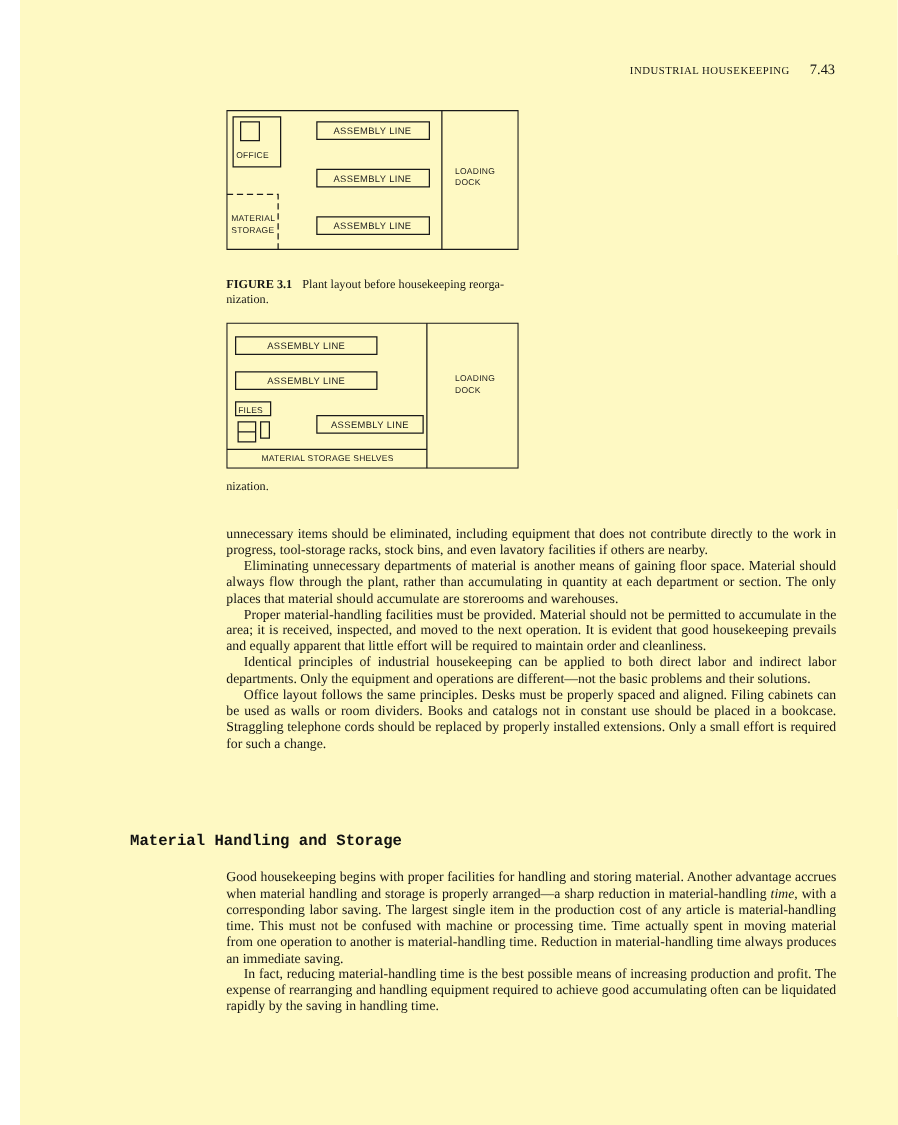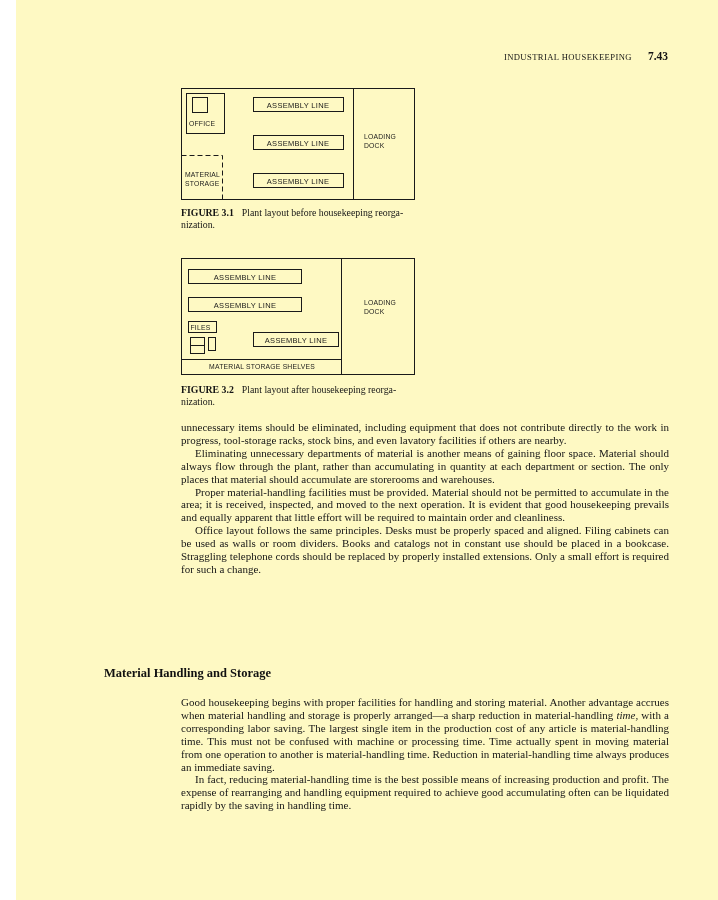--- a/index.html
+++ b/index.html
@@ -7,21 +7,21 @@
     position:relative; width:718px; height:900px; background:#fef9c3;
     font-family:"Liberation Serif", serif; color:#151515; overflow:hidden;margin-left:16px;
   }
 
   
   .running-header {
     position:absolute; top:50px; left:165px; width:487px;
     display:flex; justify-content:flex-end; align-items:baseline; gap:16px;
   }
   .running-title { font-size:8.6px; letter-spacing:0.4px; }
-  .page-number  { font-size:11.5px; font-weight:bold; }
+  .page-number  { font-size:11.5px; font-weight:normal; }
 
   
   .fig { position:absolute; }
   .fig svg { display:block; }
   .fig text {
     font-family:"Liberation Sans", sans-serif;
     fill:#1a1a1a;
   }
   .lbl-box  { font-size:7.5px; letter-spacing:0.3px; }
   .lbl-sm   { font-size:6.8px; letter-spacing:0.2px; }
@@ -39,21 +39,21 @@
   .body-text {
     position:absolute; left:165px; width:488px;
     font-size:11px; line-height:12.9px; text-align:justify;
   }
   .body-text p { margin:0; text-indent:14px; }
   .body-text p.noindent { text-indent:0; }
 
   
   .section-heading {
     position:absolute; left:88px; top:666px;
-    font-family:Liberation Serif, serif;
+    font-family:Liberation Mono, monospace;
     font-weight:bold; font-size:12.5px; color:#111;
   }
 </style>
 </head>
 <body>
 
 <div class="page">
 
   <div class="running-header">
     <span class="running-title">INDUSTRIAL HOUSEKEEPING</span>
@@ -80,21 +80,21 @@
 
       <polyline class="diag-line" points="0.5,67.5 41.5,67.5 41.5,111.5" stroke-dasharray="5 3"></polyline>
       <text class="lbl-sm" x="4" y="89">MATERIAL</text>
       <text class="lbl-sm" x="4" y="98">STORAGE</text>
 
       <text class="lbl-sm" x="183" y="51">LOADING</text>
       <text class="lbl-sm" x="183" y="60">DOCK</text>
     </svg>
   </div>
 
-  <div class="caption" style="top:207px;">
+  <div class="caption" style="top:222px;">
     <div><span class="cap-label">FIGURE 3.1</span><span>Plant layout before housekeeping reorga-</span></div>
     <div>nization.</div>
   </div>
 
   <div class="fig" style="left:165px; top:258px;">
     <svg width="234" height="117" viewBox="0 0 234 117">
 
       <rect class="diag-rect" x="0.5" y="0.5" width="233" height="116"></rect>
 
       <line class="diag-line" x1="160.5" y1="0.5" x2="160.5" y2="116.5"></line>
@@ -115,28 +115,28 @@
 
       <line class="diag-line" x1="0.5" y1="101.5" x2="160.5" y2="101.5"></line>
       <text class="lbl-sm" x="81" y="111" text-anchor="middle">MATERIAL STORAGE SHELVES</text>
 
       <text class="lbl-sm" x="183" y="47">LOADING</text>
       <text class="lbl-sm" x="183" y="56">DOCK</text>
     </svg>
   </div>
 
   <div class="caption" style="top:384px;">
-    <div><span class="cap-label">FIGURE 3.2</span><span>Plant layout after housekeeping reorga-</span></div>
     <div>nization.</div>
   </div>
 
   <div class="body-text" style="top:421px;font-family:Liberation Serif, serif;">
     <p class="noindent">unnecessary items should be eliminated, including equipment that does not contribute directly to the work in progress, tool-storage racks, stock bins, and even lavatory facilities if others are nearby.</p>
     <p>Eliminating unnecessary departments of material is another means of gaining floor space. Material should always flow through the plant, rather than accumulating in quantity at each department or section. The only places that material should accumulate are storerooms and warehouses.</p>
     <p>Proper material-handling facilities must be provided. Material should not be permitted to accumulate in the area; it is received, inspected, and moved to the next operation. It is evident that good housekeeping prevails and equally apparent that little effort will be required to maintain order and cleanliness.</p>
+    <p>Identical principles of industrial housekeeping can be applied to both direct labor and indirect labor departments. Only the equipment and operations are different—not the basic problems and their solutions.</p>
     <p>Office layout follows the same principles. Desks must be properly spaced and aligned. Filing cabinets can be used as walls or room dividers. Books and catalogs not in constant use should be placed in a bookcase. Straggling telephone cords should be replaced by properly installed extensions. Only a small effort is required for such a change.</p>
   </div>
 
   <div class="section-heading">Material Handling and Storage</div>
 
   <div class="body-text" style="top:696px;font-family:Liberation Serif, serif;">
     <p class="noindent"><span>Good housekeeping begins with proper facilities for handling and storing material. Another advantage accrues when material handling and storage is properly arranged—a sharp reduction in material-handling </span><i>time,</i><span> with a corresponding labor saving. The largest single item in the production cost of any article is material-handling time. This must not be confused with machine or processing time. Time actually spent in moving material from one operation to another is material-handling time. Reduction in material-handling time always produces an immediate saving.</span></p>
     <p>In fact, reducing material-handling time is the best possible means of increasing production and profit. The expense of rearranging and handling equipment required to achieve good accumulating often can be liquidated rapidly by the saving in handling time.</p>
   </div>
 

